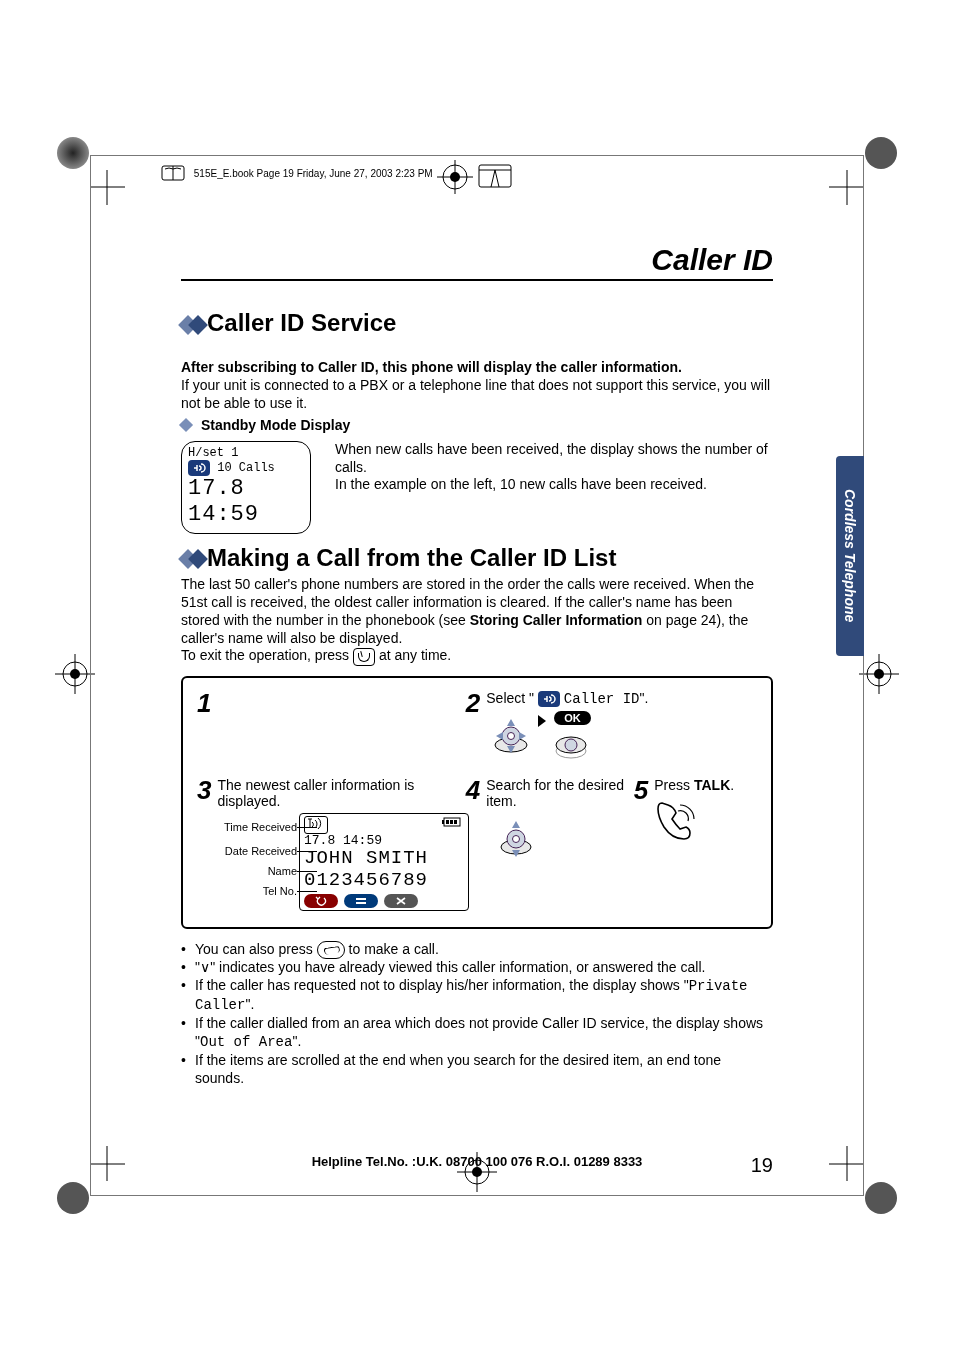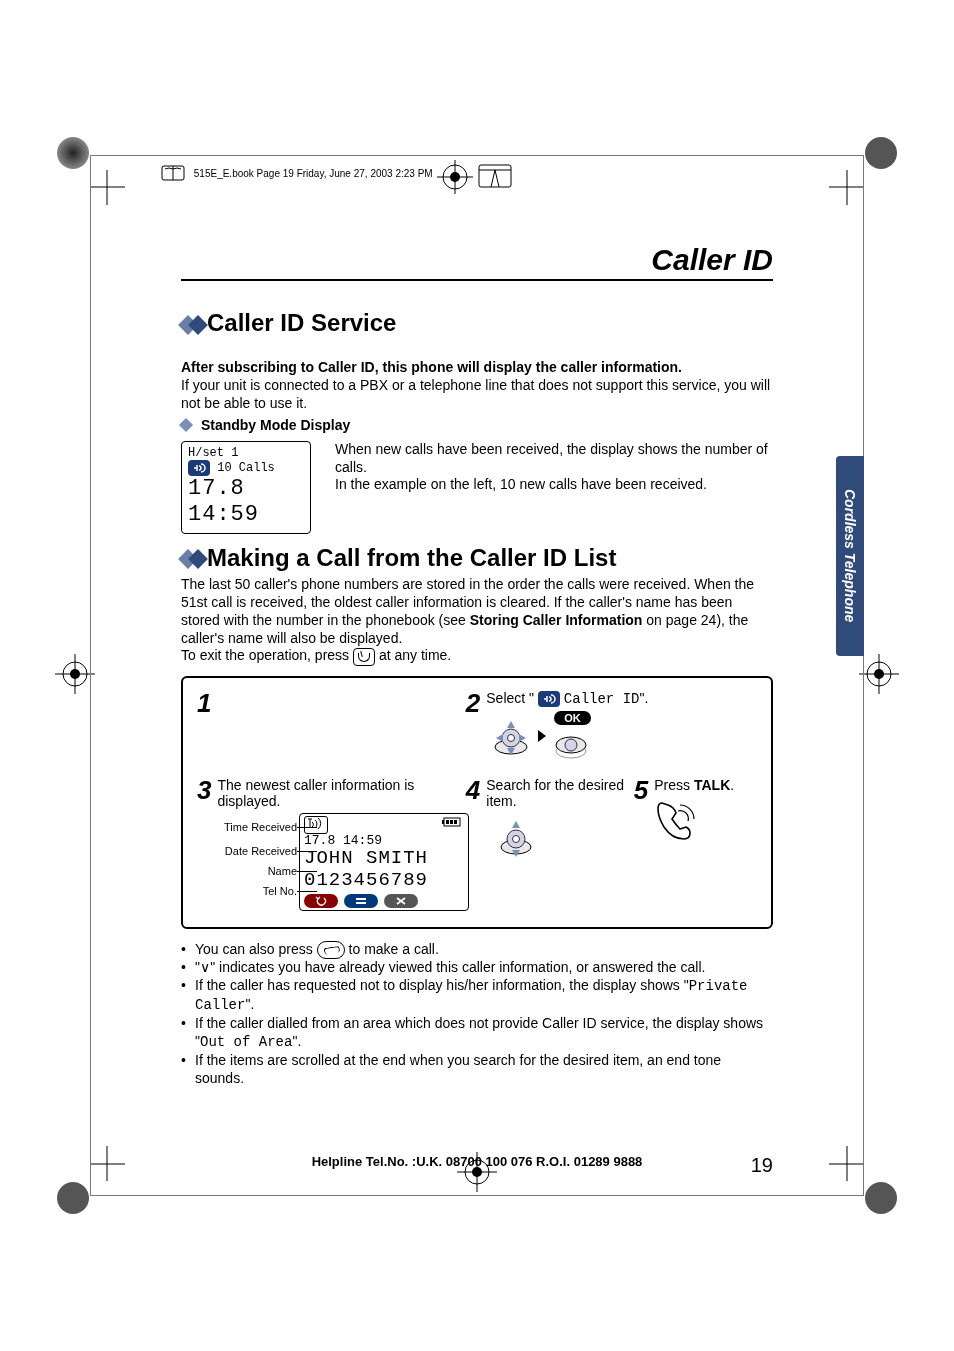--- a/index.html
+++ b/index.html
@@ -70,21 +70,21 @@
   .body-text { font-size: 14px; line-height: 1.28; }
   .bold { font-weight:bold; }
   .subhead {
     font-weight:bold;
     margin-top:4px;
   }
   .subhead .small-diamond { display:inline-block; width:10px; height:10px; transform:rotate(45deg); background:#7a8fb8; margin-right:6px; vertical-align:baseline;}
   .standby-row { display:flex; align-items:flex-start; margin-top:8px; }
   .lcd-box {
     border:1.5px solid #000;
-    border-radius:4px;
+    border-radius:14px;
     width:130px;
     padding:4px 6px;
     font-family: "Courier New", monospace;
     font-size:12px;
     line-height:1.2;
     margin-right:24px;
   }
   .lcd-big { font-size:22px; letter-spacing:1px; font-family:"Courier New",monospace; font-weight:normal; }
   .section-gap { height:10px; }
 
@@ -335,21 +335,21 @@
           <div class="step-body">
             <div>
               <span>Select "</span>
               <span class="callerid-icon">
                 <svg width="14" height="10">
                     <path d="M2 5 L5 5 M5 2 L5 8 M7 3 A2 2 0 0 1 7 7 M9 1 A4 4 0 0 1 9 9" stroke="#fff" stroke-width="1.5" fill="none"></path>
                   </svg>
               </span>
               <span class="mono">  Caller ID</span><span>".</span>
             </div>
-            <div style="display:flex; align-items:center; margin-top:4px;">
+            <div style="display:flex; align-items:flex-start; margin-top:4px;">
               <svg width="50" height="46">
                 <ellipse cx="25" cy="34" rx="16" ry="7" fill="#e8e8e8" stroke="#000"></ellipse>
                 <circle cx="25" cy="25" r="9" fill="#cfd6e2" stroke="#425"></circle>
                 <circle cx="25" cy="25" r="3.5" fill="#fff" stroke="#425"></circle>
                 <path d="M25 8 l-4 7 h8 z M25 42 l-4 -7 h8 z M10 25 l7 -4 v8 z M40 25 l-7 -4 v8 z" fill="#7a8fb8"></path>
               </svg>
               <svg width="14" height="20">
                   <path d="M2 4 L10 10 L2 16 Z" fill="#000"></path>
                 </svg>
               <div style="display:flex; flex-direction:column; align-items:center;">
@@ -478,16 +478,16 @@
       </div>
       <div class="b">
           <div class="dot">•</div>
         <div>If the items are scrolled at the end when you search for the desired item, an end tone sounds.</div>
       </div>
     </div>
   </div>
 
   <div class="footer">
     <div style="width:40px;"></div>
-    <div class="help">Helpline Tel.No. :U.K. 08700 100 076  R.O.I. 01289 9888</div>
+    <div class="help">Helpline Tel.No. :U.K. 08700 100 076  R.O.I. 01289 8333</div>
     <div class="pageno">19</div>
   </div>
 </div>
 
 </body></html>

